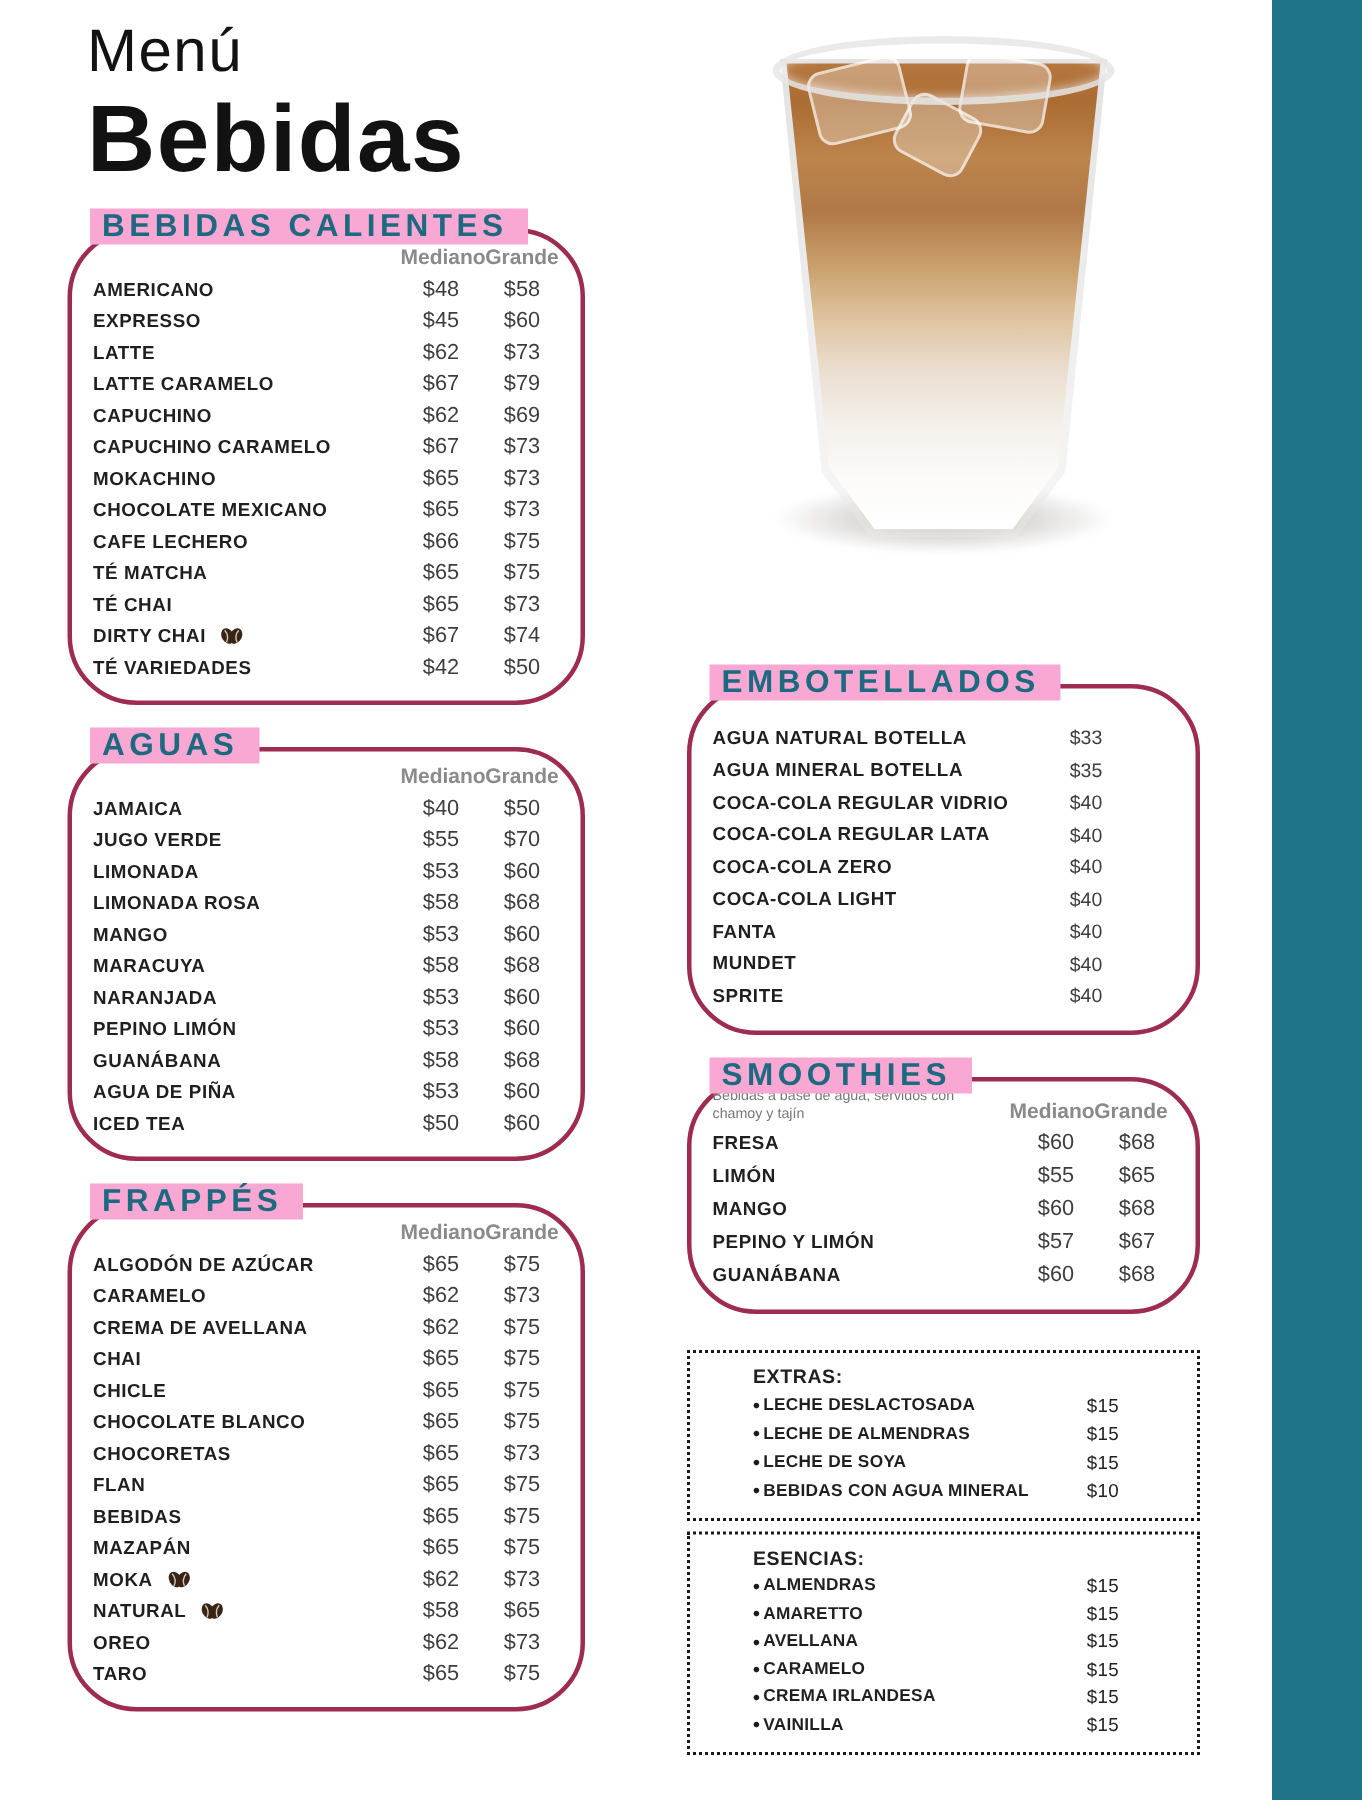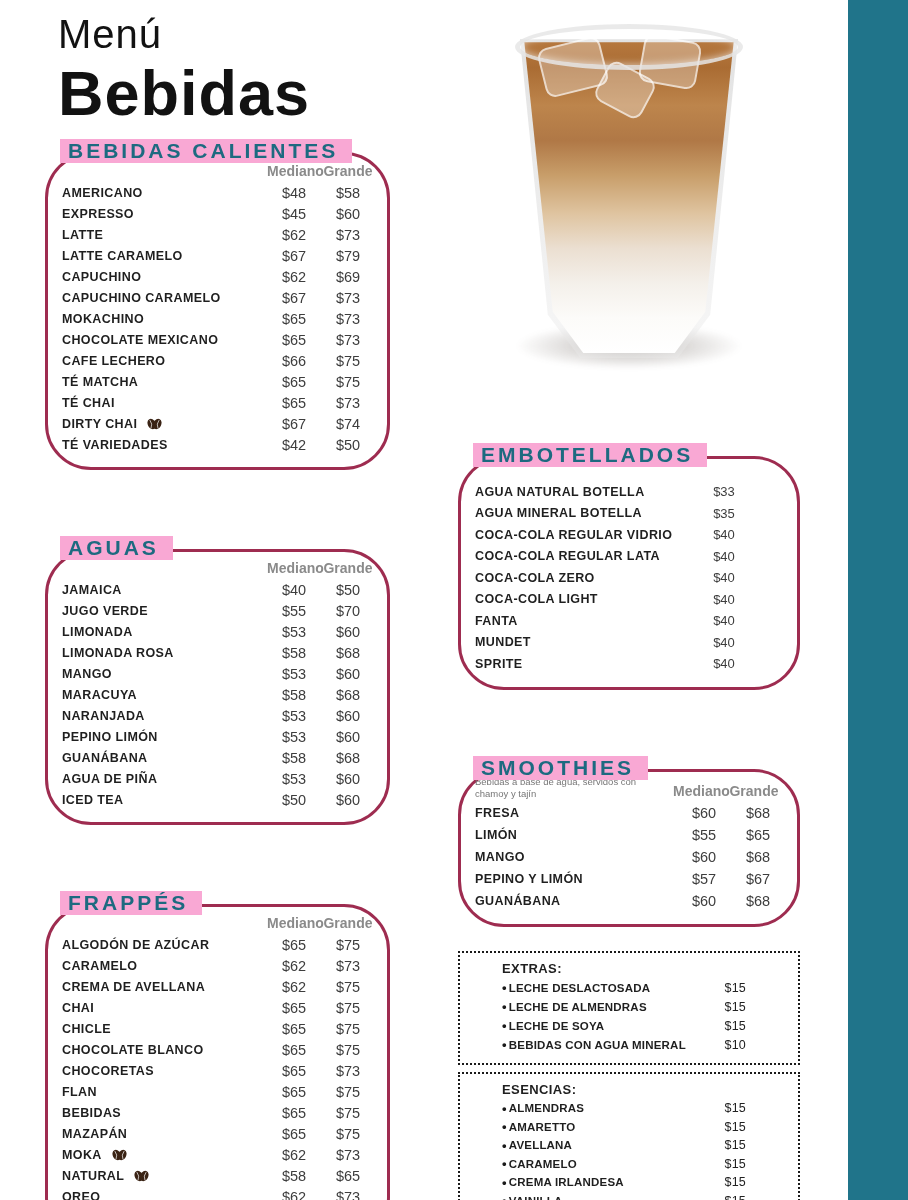--- a/index.html
+++ b/index.html
@@ -14,21 +14,21 @@
   }
   .teal-bar{position:absolute; top:0; right:0; width:60px; height:1200px; background:var(--bar);}
   
   .brand{position:absolute; left:58px; top:12px;}
   .brand .menu-word{font-size:40px; letter-spacing:1px; color:#121212; font-weight:400;}
   .brand .title-word{font-size:63px; letter-spacing:1px; color:#121212; font-weight:700; margin-top:0px;}
   
   .left-col{position:absolute; left:45px; top:152px; width:345px;}
   .right-col{position:absolute; left:458px; top:0; width:342px;}
   
-  .menu-section + .menu-section{margin-top:79px;}
+  .menu-section + .menu-section{margin-top:28px;}
   .pbox{position:relative; border:3.5px solid var(--maroon); border-radius:46px; padding:8px 12px 12px 14px; background:transparent;}
   .box-title{
     position:absolute; top:-16px; left:12px; background:#f9a8d4; padding:0 14px 0 8px;
     color:var(--teal); font-weight:800; font-size:21px; letter-spacing:3px; white-space:nowrap;
   }
   .size-head{display:flex; justify-content:flex-end; color:var(--muted); font-size:14px; margin-bottom:3px;font-weight:bold;}
   .size-cell{width:54px; text-align:center;}
   .item-row{display:flex; align-items:center; height:21px;}
   .item-name{flex:1; display:flex; align-items:center; gap:9px; font-weight:700; font-size:12.5px; letter-spacing:.4px; color:var(--ink);}
   .price{width:54px; text-align:center; font-size:14.5px; color:var(--price); font-weight:400;}

